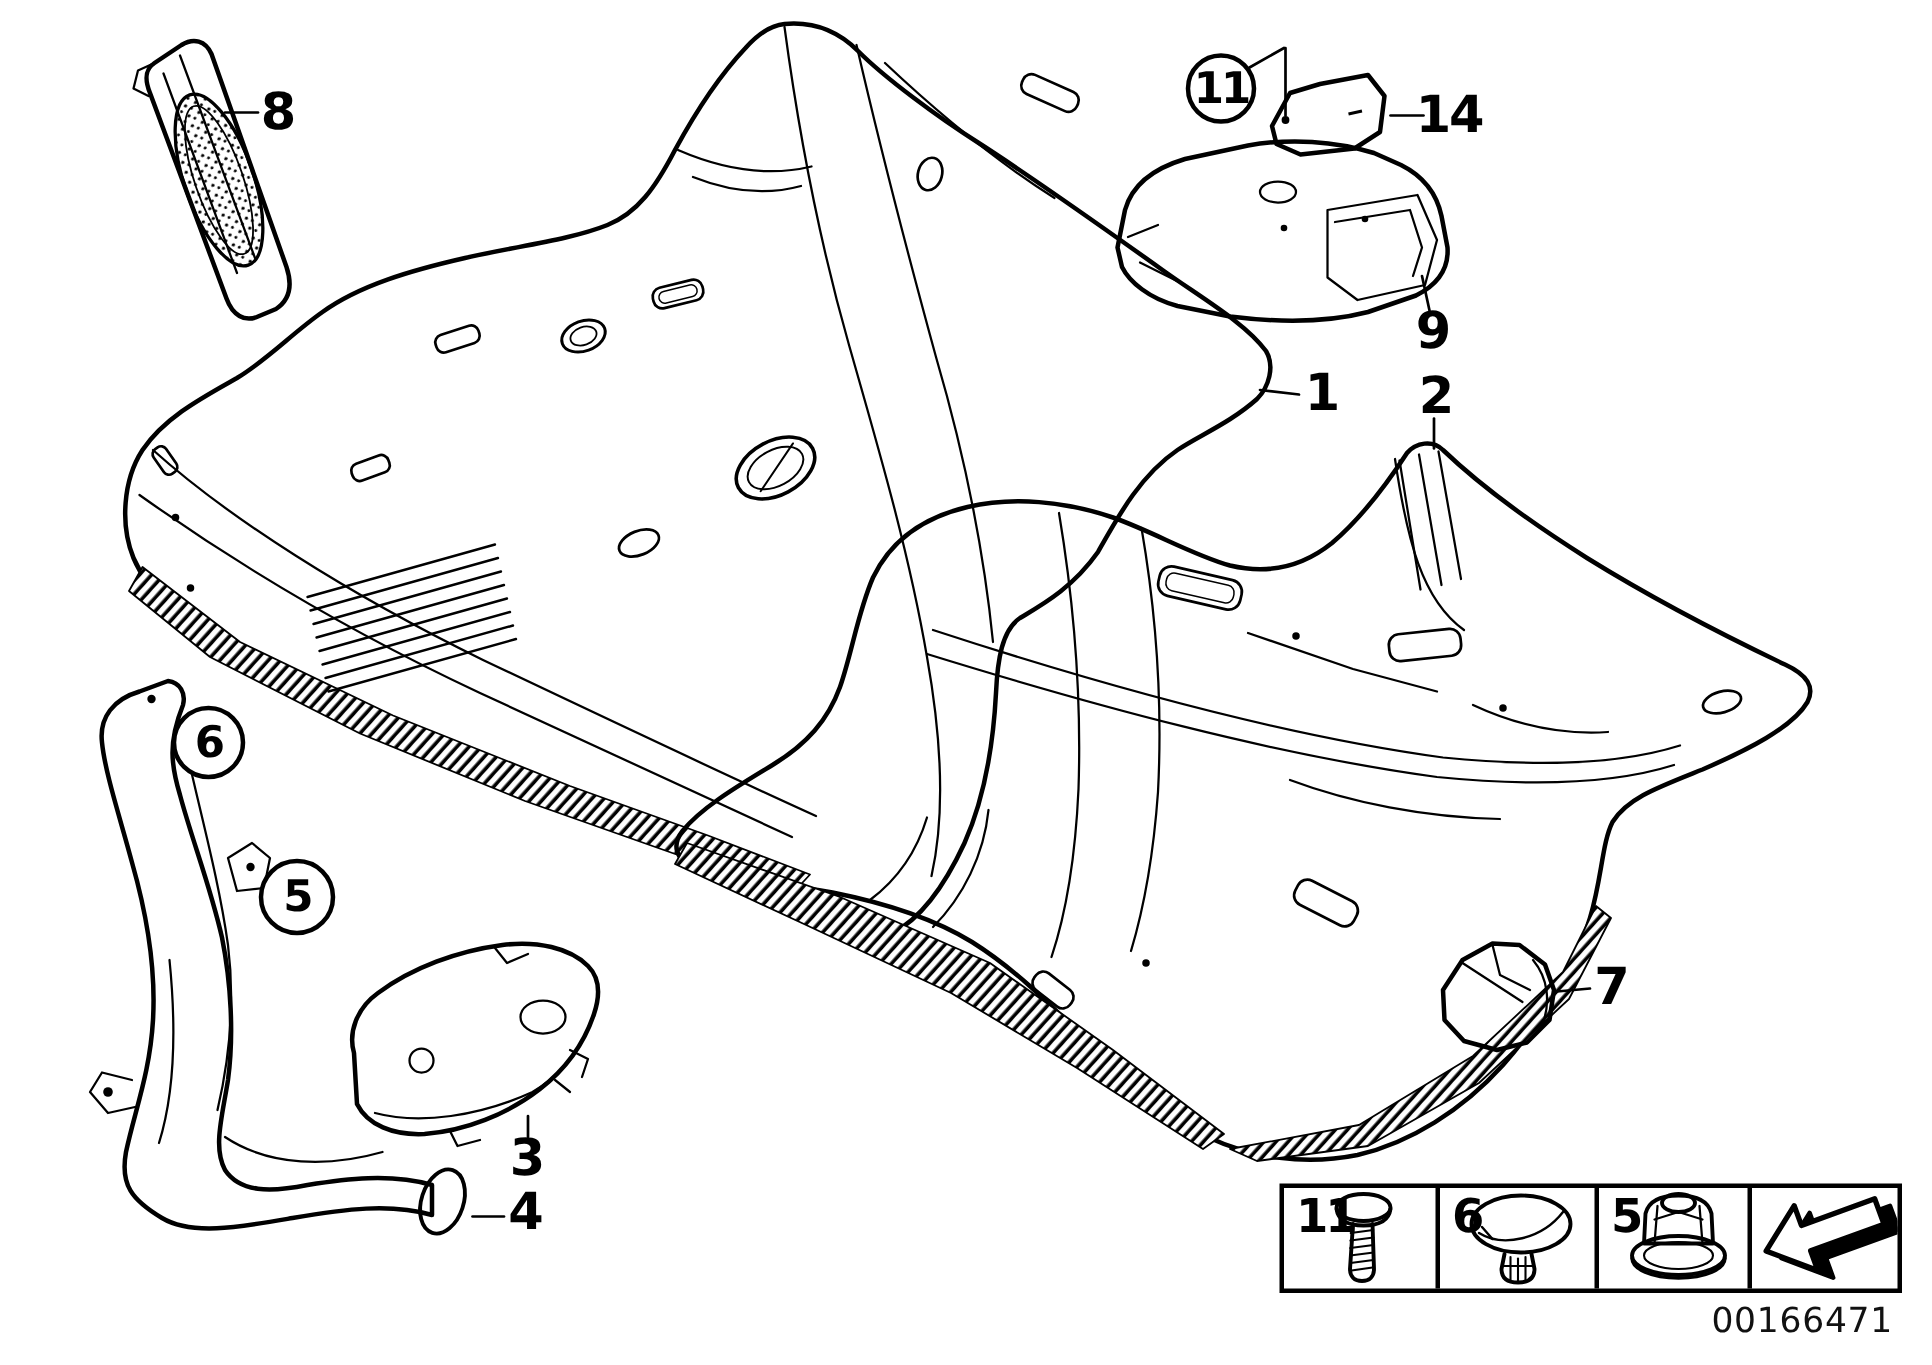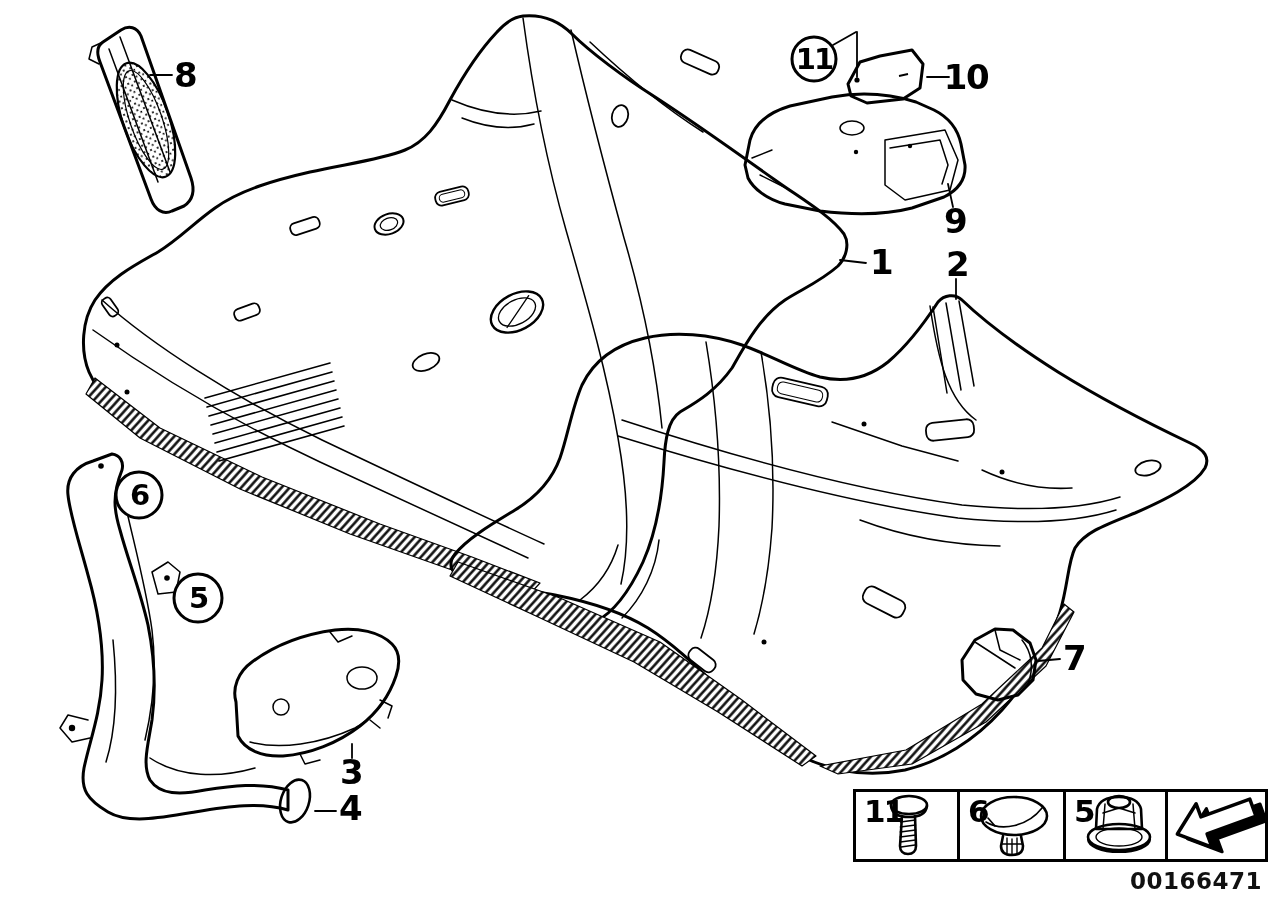--- a/index.html
+++ b/index.html
@@ -20,21 +20,21 @@
   .legend .cell { position:relative; display:flex; align-items:center;
                   justify-content:center; height:100%; }
   .legend .cell.b { border-right:3px solid #000; }
   .legend .cell .num { position:absolute; left:8px; top:1px; font-weight:700;
                        font-size:31px; letter-spacing:-2px; color:#000; }
   .legend .cell svg { display:block; }
   .c1 { width:104px; } .c2 { width:106px; } .c3 { width:102px; } .c4 { flex:1; }
   .cell .num { z-index:2; }
 
   .image-id { position:absolute; left:1048px; top:868px; width:214px;
-              text-align:right; font-size:23px; font-weight:700; color:#111;
+              text-align:right; font-size:23px; font-weight:400; color:#111;
               letter-spacing:0.5px; }
 </style>
 </head>
 <body>
 
 <div class="stage">
 
   <svg class="art" width="1288" height="910" viewBox="0 0 1288 910">
     <defs>
       <pattern id="stipple" width="7" height="7" patternUnits="userSpaceOnUse">
@@ -200,21 +200,21 @@
       <line x1="956" y1="279" x2="956" y2="299"></line>
       <line x1="352" y1="744" x2="352" y2="758"></line>
       <line x1="315" y1="811" x2="336" y2="811"></line>
       <line x1="1038" y1="661" x2="1060" y2="659"></line>
       <circle cx="857" cy="80" r="2.6" fill="#000" stroke="none"></circle>
     </g>
   </svg>
 
   <div class="callout" style="left:185px; top:75px;">8</div>
   <div class="callout circled" style="left:814px; top:59px; width:47px; height:47px;">11</div>
-  <div class="callout" style="left:966px; top:77px;">10</div>
+  <div class="callout" style="left:966px; top:77px;">14</div>
   <div class="callout" style="left:955px; top:221px;">9</div>
   <div class="callout" style="left:881px; top:262px;">1</div>
   <div class="callout" style="left:957px; top:264px;">2</div>
   <div class="callout circled" style="left:139px; top:495px; width:49px; height:49px;">6</div>
   <div class="callout circled" style="left:198px; top:598px; width:51px; height:51px;">5</div>
   <div class="callout" style="left:351px; top:772px;">3</div>
   <div class="callout" style="left:350px; top:808px;">4</div>
   <div class="callout" style="left:1074px; top:658px;">7</div>
 
   <div class="legend">

